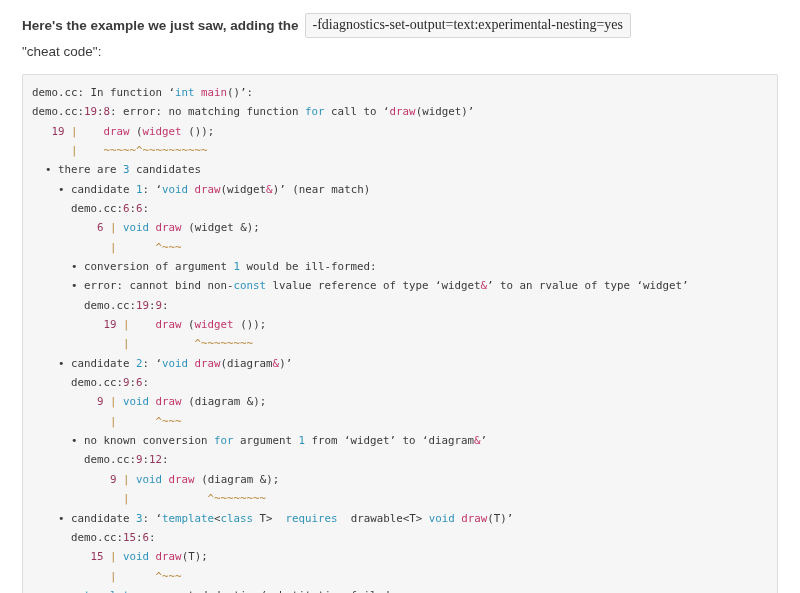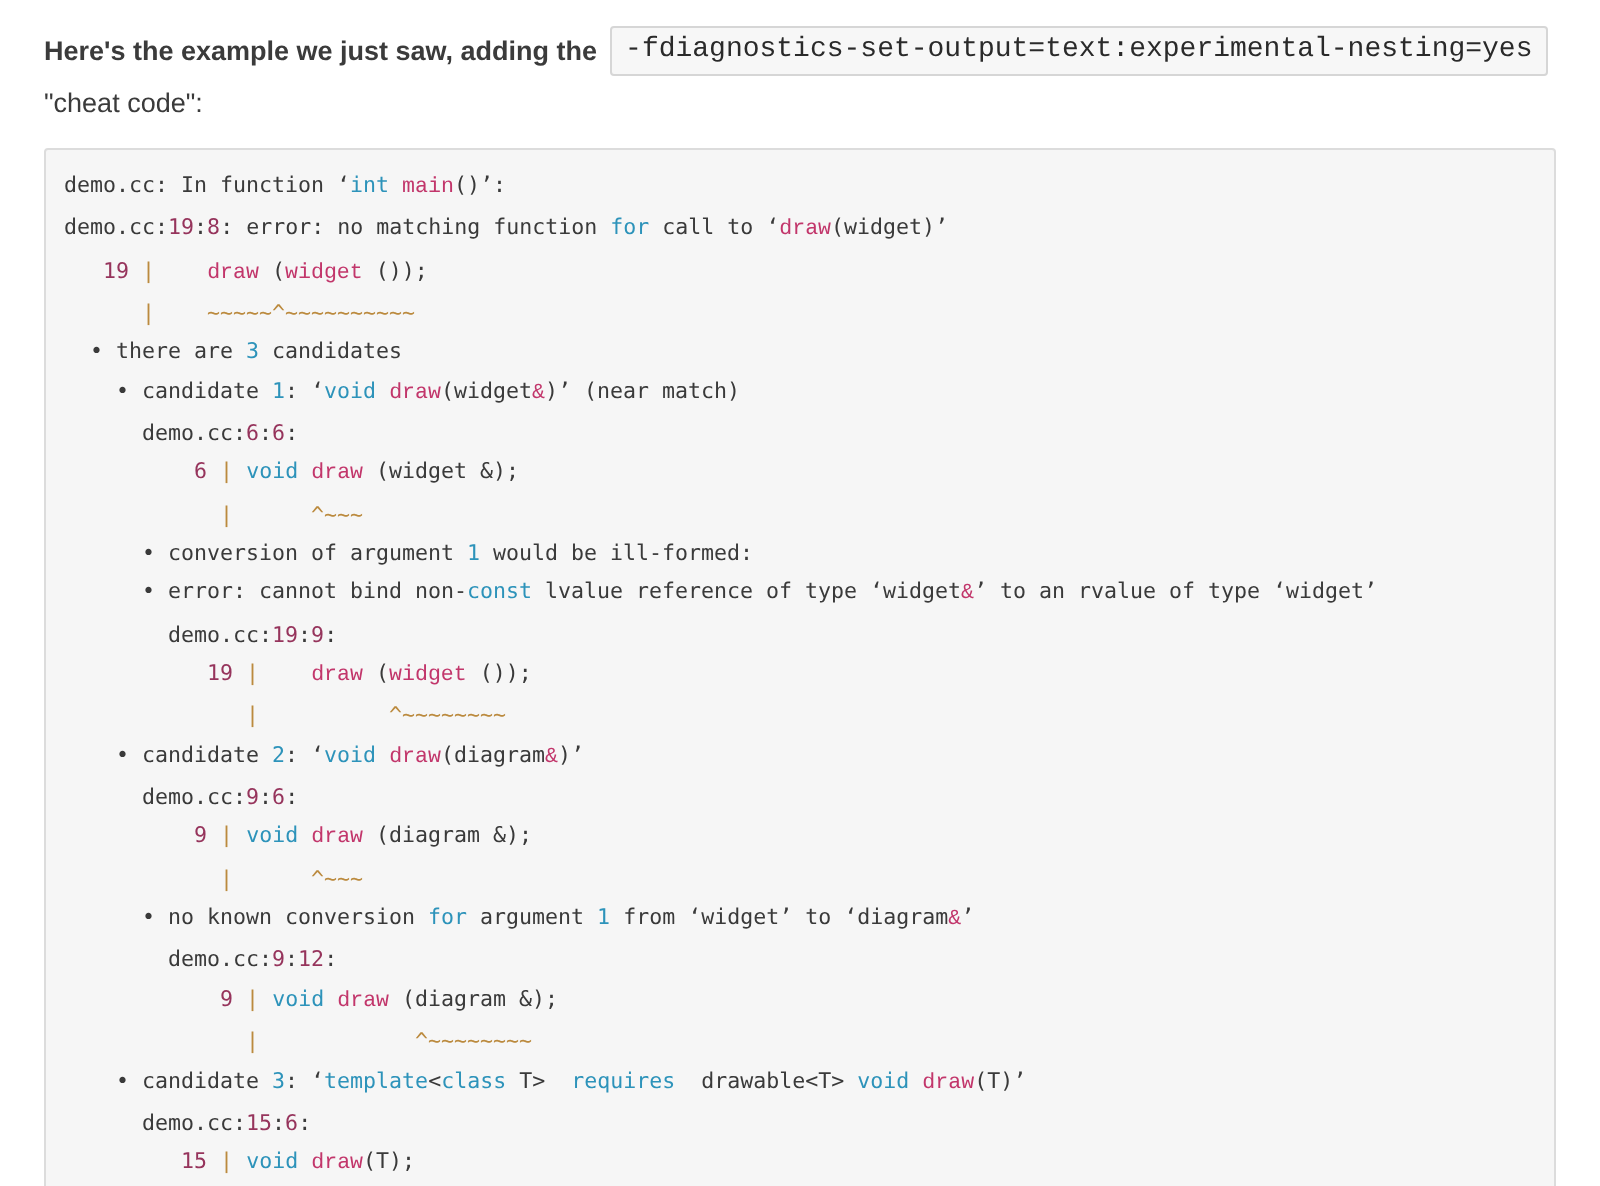--- a/index.html
+++ b/index.html
@@ -14,21 +14,21 @@
   
   .intro-line1 {
     white-space: nowrap;
     font-size: 13.5px;
     line-height: 27px;
     color: #3b3b3b;
   }
   .intro-line1 .lead { vertical-align: middle; font-weight: bold; }
   .chip {
     display: inline-block;
-    font-family: Liberation Mono, monospace;
+    font-family: Liberation Serif, serif;
     font-size: 14px;
     line-height: 18px;
     color: #2a2a2a;
     background: var(--chip-bg, #f7f7f7);
     border: 1px solid var(--chip-border, #d6d6d6);
     border-radius: 2px;
     padding: 2px 7px 3px 7px;
     margin-left: 6px;
     vertical-align: middle;
     white-space: pre;
@@ -52,21 +52,21 @@
   pre.diag {
     font-family: "DejaVu Sans Mono", "Liberation Mono", monospace;
     font-size: 10.8px;
     line-height: 19.35px;
     white-space: pre;
     color: var(--c-d, #3a3a3a);
   }
   .cl { white-space: pre; }
   .c-d { color: var(--c-d, #3a3a3a); }
   .c-b { color: var(--c-b, #2d93ba); }
-  .c-p { color: var(--c-p, #c2366b); font-family: Liberation Mono, monospace; }
+  .c-p { color: var(--c-p, #c2366b); }
   .c-m { color: var(--c-m, #96345c); }
   .c-o { color: var(--c-o, #bb8a3e); }
 </style>
 </head>
 <body>
 
 <div class="page">
 
   <div class="intro-line1">
     <span class="lead">Here's the example we just saw, adding the</span><code class="chip">-fdiagnostics-set-output=text:experimental-nesting=yes</code>

